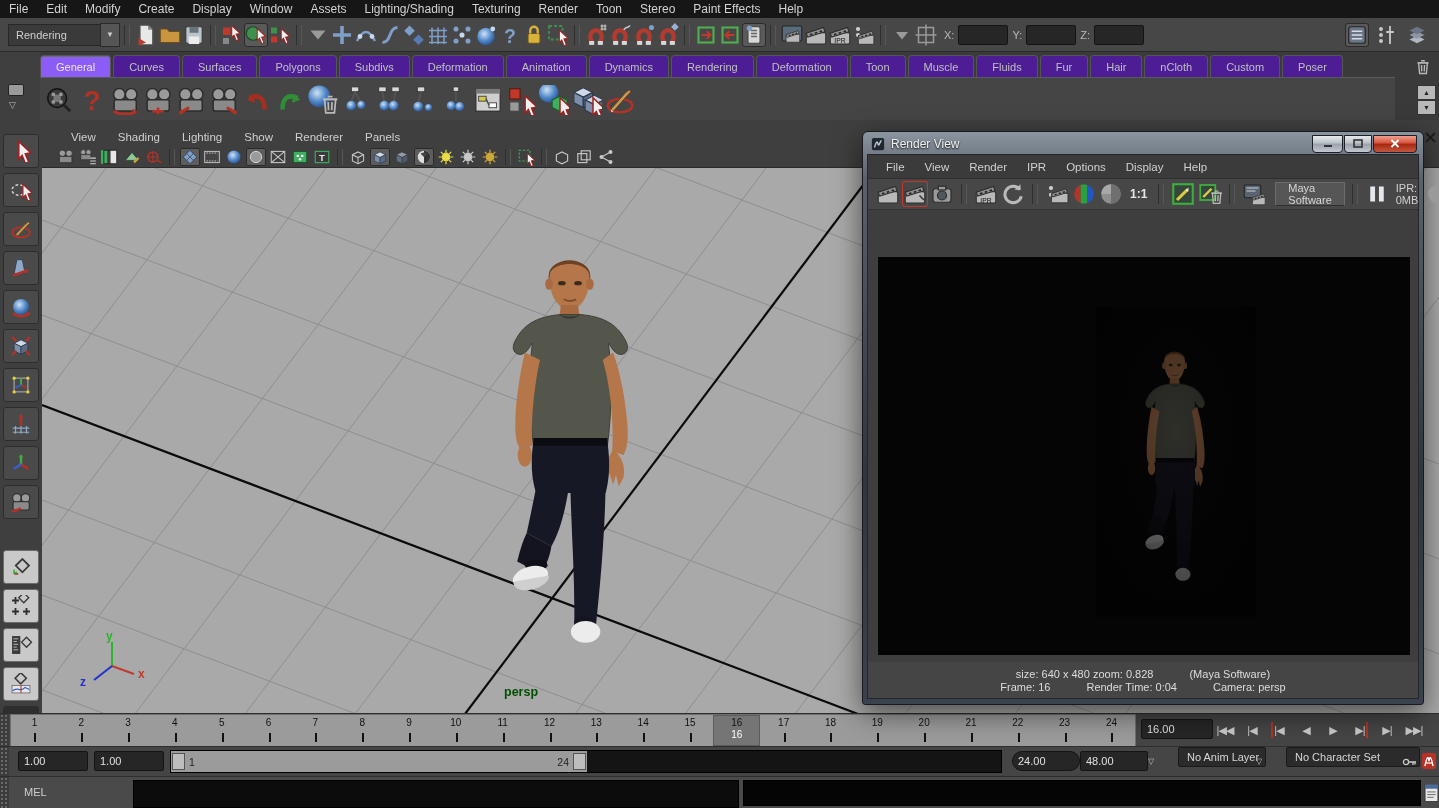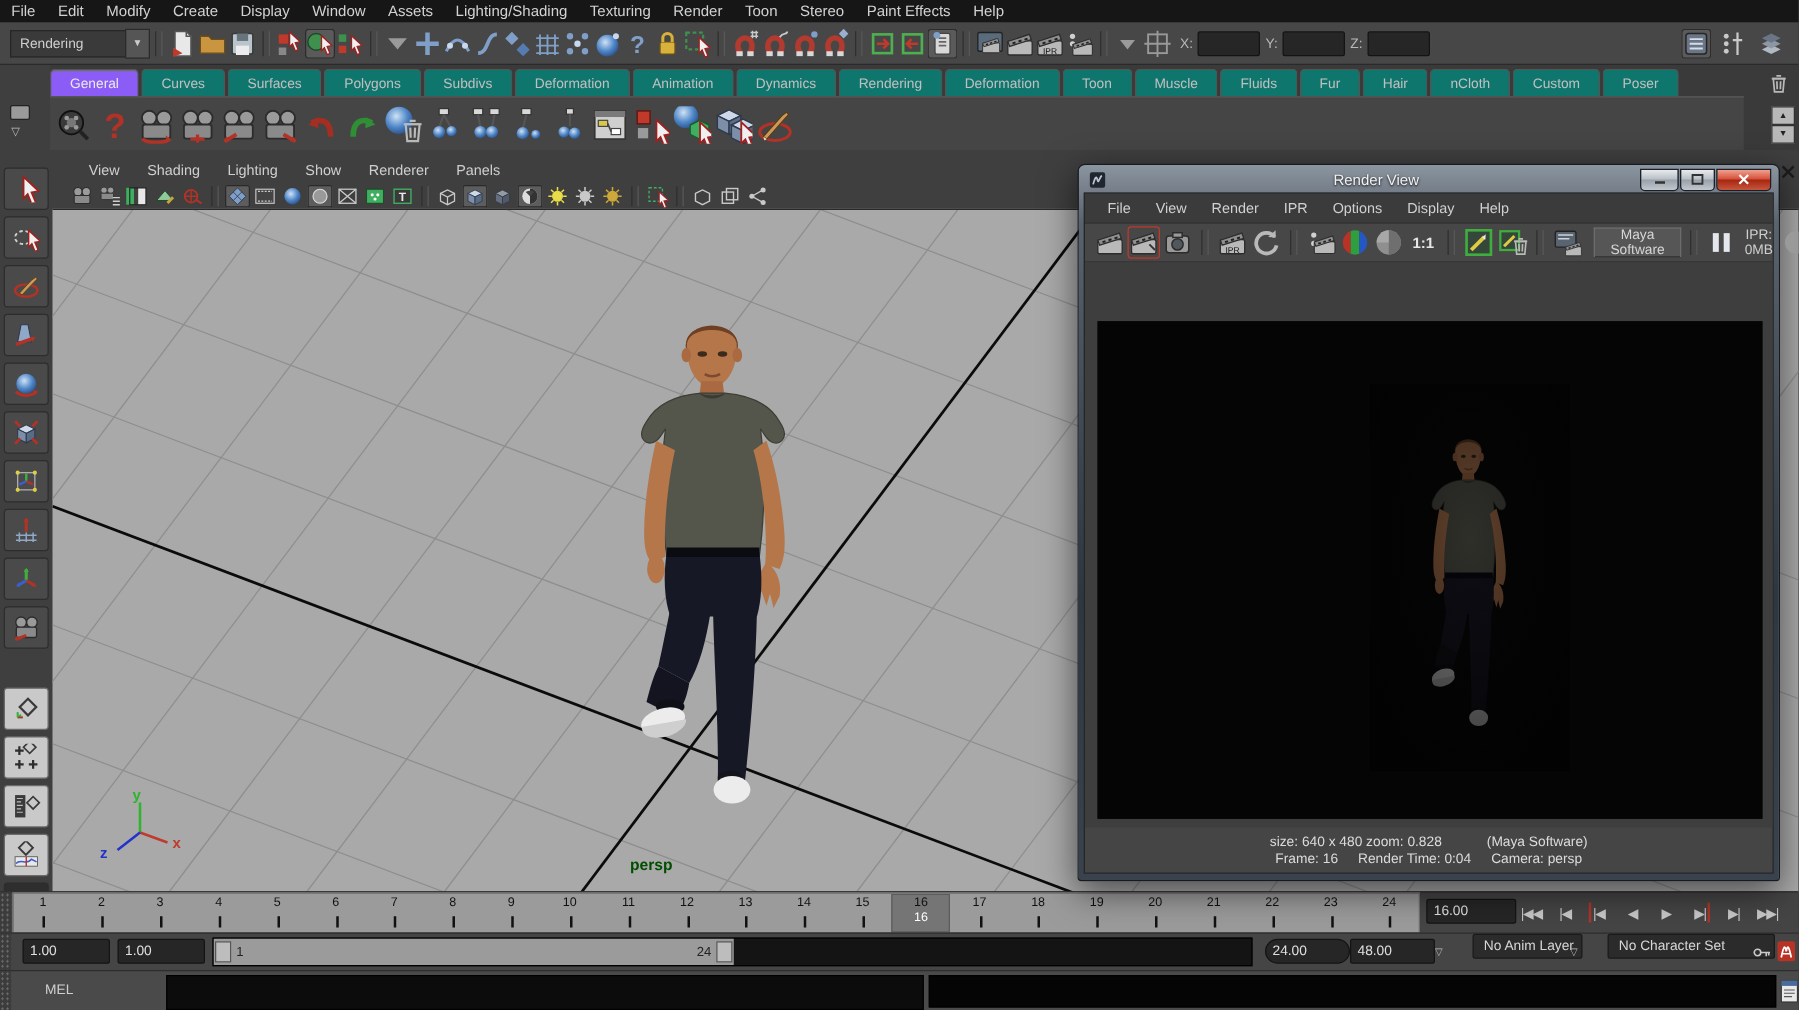--- a/index.html
+++ b/index.html
@@ -25,21 +25,21 @@
   .nfield{background:#262626;border:1px solid #141414;border-radius:2px;color:#e0e0e0;font-size:11px;
           font-family:"Liberation Sans",sans-serif;height:18px;padding:0 5px;}
   .coord input{width:38px;}
   #mt-right{margin-left:auto;display:flex;gap:6px;padding-right:10px;}
   
   #shelfzone{left:0;top:52px;width:1439px;height:68px;background:#3a3a3a;}
   #shelf-left{position:absolute;left:0;top:0;width:40px;height:68px;background:#3f3f3f;}
   #shelf-left .box{position:absolute;left:8px;top:32px;width:14px;height:10px;background:#9a9a9a;border:1px solid #222;border-radius:2px;}
   #shelf-left .tri{position:absolute;left:9px;top:48px;font-size:9px;color:#bbb;}
   #shelftabs{position:absolute;left:40px;top:2px;right:40px;height:23px;display:flex;align-items:flex-end;gap:2px;}
-  .shelf-tab{height:21px;padding:0 15px;background:#0f766e;border:1px solid #555;border-bottom:none;
+  .shelf-tab{height:21px;padding:0 15px;background:#4c1d95;border:1px solid #555;border-bottom:none;
              border-radius:4px 4px 0 0;font-size:11px;color:#c0c0c0;display:flex;align-items:center;cursor:default;}
   .shelf-tab.active{background:#8b5cf6;color:#eaeaea;box-shadow:inset 0 1px 0 #6e6e6e;}
   #shelficons{position:absolute;left:40px;top:25px;right:44px;height:43px;background:#454545;border-top:1px solid #5a5a5a;
               display:flex;align-items:center;gap:3px;padding-left:4px;}
   .shelf-ic{width:30px;height:30px;display:flex;align-items:center;justify-content:center;}
   #shelf-right{position:absolute;right:0;top:0;width:44px;height:68px;}
   .scrollbtn{position:absolute;left:22px;width:17px;height:13px;background:#b8b8b8;border:1px solid #333;
              display:flex;align-items:center;justify-content:center;font-size:7px;color:#222;}
   
   #toolbox{left:0;top:120px;width:42px;height:593px;background:#3f3f3f;display:flex;flex-direction:column;
@@ -54,21 +54,21 @@
   .pm-item{font-size:11.5px;color:#cfcfcf;padding:0 11px;white-space:nowrap;}
   #panelicons{position:absolute;left:0;top:26px;width:100%;height:21px;display:flex;align-items:center;gap:2px;padding-left:14px;}
   .vi{width:20px;height:18px;display:flex;align-items:center;justify-content:center;border-radius:2px;flex:0 0 auto;}
   .vi.pressed{background:#5d5d5d;box-shadow:inset 0 0 0 1px #2a2a2a;}
   .vsep{width:4px;height:16px;border-left:1px solid #2f2f2f;border-right:1px solid #585858;margin:0 3px;flex:0 0 auto;}
   #vpcanvas{position:absolute;left:0;top:47px;width:1397px;height:546px;background:#a9a9a9;border-top:1px solid #2a2a2a;}
   
   #renderview{left:862px;top:131px;width:562px;height:574px;z-index:10;
       background:linear-gradient(180deg,#8b95a0 0%,#5a626d 8%,#39414c 45%,#2e3640 60%,#3a424d 100%);
       border:1px solid #171b21;border-radius:6px 6px 3px 3px;box-shadow:0 8px 28px rgba(0,0,0,.55);
-      padding:0 4px 4px;box-sizing:border-box;text-align:center;}
+      padding:0 4px 4px;box-sizing:border-box;}
   #rv-title{height:21px;display:flex;align-items:center;padding:1px 2px 0 4px;}
   #rv-title .ttl{font-size:12px;color:#f2f2f2;margin-left:6px;text-shadow:0 1px 2px #000;flex:1;}
   .rv-btn{height:16px;border:1px solid #1c2026;border-radius:0 0 4px 4px;display:flex;align-items:center;
           justify-content:center;font-size:9px;color:#222;margin-left:1px;
           background:linear-gradient(180deg,#e8ebee,#b9c0c7 45%,#99a1aa 50%,#c2c8ce);}
   .rv-btn.min{width:29px;} .rv-btn.max{width:26px;}
   .rv-btn.close{width:42px;color:#fff;background:linear-gradient(180deg,#f0a08e,#d4513a 45%,#a7260f 50%,#c4573f);}
   #rv-body{background:#454545;border:1px solid #23272c;height:545px;box-sizing:border-box;display:flex;flex-direction:column;}
   #rv-menus{height:23px;background:#3b3b3b;border-bottom:1px solid #2e2e2e;display:flex;align-items:center;padding-left:8px;}
   .rvm{font-size:11.5px;color:#d0d0d0;padding:0 10px;}
@@ -110,21 +110,21 @@
   #rs-inner{position:absolute;left:0;top:0;width:416px;height:21px;background:#9b9b9b;display:flex;align-items:center;}
   .rs-handle{width:13px;height:17px;background:#bdbdbd;border:1px solid #555;box-sizing:border-box;margin:0 1px;}
   .rs-lab{font-size:10.5px;color:#222;}
   #rs-lab-start{margin-left:3px;flex:1;text-align:left;}
   #rs-lab-end{margin-right:3px;text-align:right;}
   .ddtri{position:absolute;top:10px;font-size:8px;color:#bbb;}
   .ddfield{position:absolute;top:0;height:20px;background:#2b2b2b;border:1px solid #1a1a1a;border-radius:2px;
            font-size:11px;color:#d6d6d6;display:flex;align-items:center;padding-left:8px;box-sizing:border-box;margin-left:16px;}
   
   #cmdrow{left:0;top:776px;width:1439px;height:32px;background:#4a4a4a;border-top:1px solid #2e2e2e;}
-  #mel-label{position:absolute;left:36px;top:9px;font-size:11px;color:#cfcfcf;}
+  #mel-label{position:absolute;left:24px;top:9px;font-size:11px;color:#cfcfcf;}
   #mel-input{position:absolute;left:133px;top:3px;width:600px;height:24px;background:#0c0c0c;border:1px solid #000;}
   #script-output{position:absolute;left:743px;top:3px;width:676px;height:24px;background:#050505;border:1px solid #000;}
   
   #pane-close-x{left:1423px;top:130px;width:14px;height:14px;display:flex;align-items:center;justify-content:center;}
   svg{display:block;}
   text{font-family:"Liberation Sans",sans-serif;}
 </style>
 </head>
 <body>
 
@@ -925,21 +925,21 @@
             </radialGradient>
             <rect x="218" y="50" width="160" height="310" fill="url(#dimlight)"></rect>
           </svg>
         </div>
       </div>
       <div id="rv-footer">
         <div class="rv-status">
           <span>size: 640 x 480 zoom: 0.828</span>
           <span>(Maya Software)</span>
         </div>
-        <div class="rv-status" style="gap:16px">
+        <div class="rv-status" style="gap:36px">
           <span>Frame: 16</span>
           <span>Render Time: 0:04</span>
           <span>Camera: persp</span>
         </div>
       </div>
     </div>
   </div>
 
   <div id="timeline" class="abs">
     <div class="grip"></div>

